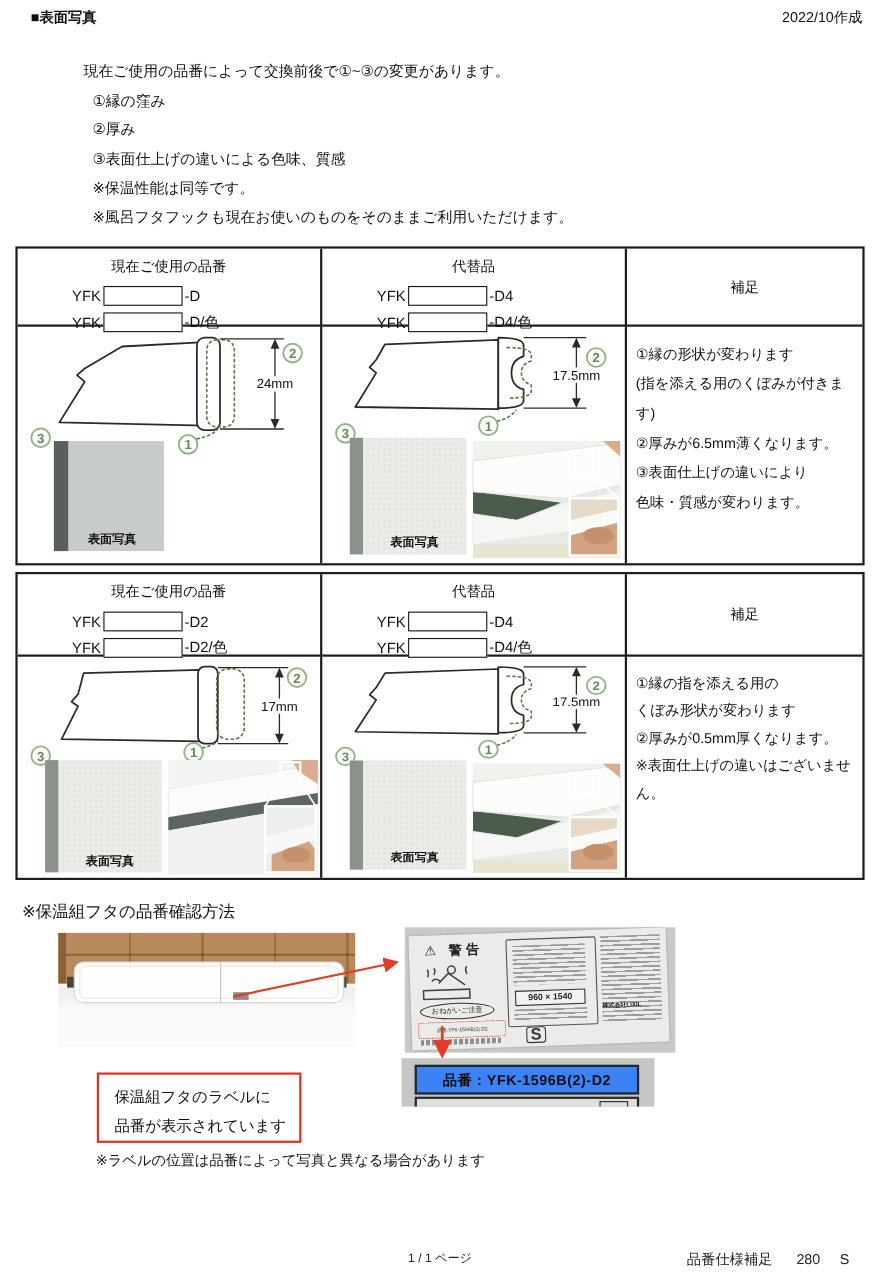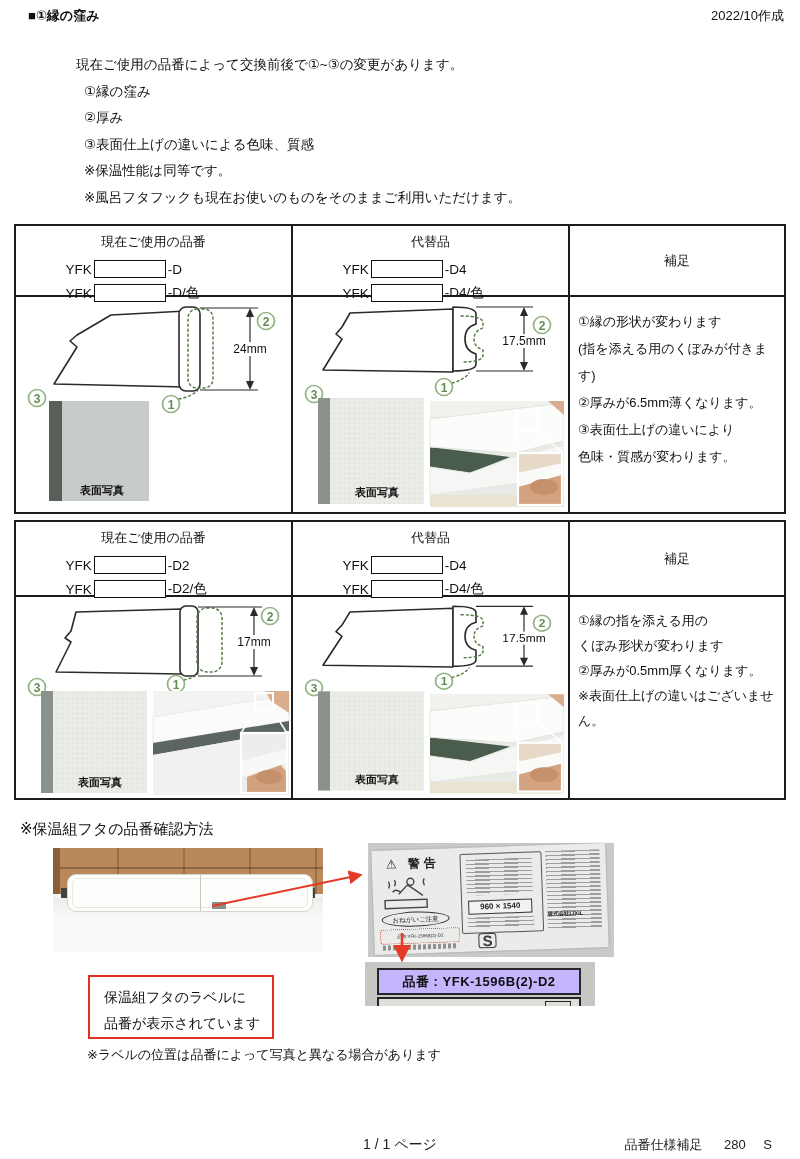--- a/index.html
+++ b/index.html
@@ -60,37 +60,37 @@
             background:repeating-linear-gradient(90deg,#8f8f8d 0 3px,transparent 3px 5px);}
   .spec-box{position:absolute;left:88px;top:6px;width:80px;height:78px;border:1px solid #555;border-radius:2px;}
   .bars{background:repeating-linear-gradient(180deg,#9d9d9b 0 1.5px,transparent 1.5px 4px);}
   .size-box{position:absolute;left:6px;top:46px;width:62px;height:12px;border:1.4px solid #333;
             font-size:8px;font-weight:bold;line-height:12px;text-align:center;color:#222;background:#f2f2f0;}
   .care-col{position:absolute;left:174px;top:6px;width:54px;height:78px;}
   .company{position:absolute;left:174px;top:66px;width:56px;font-size:5.5px;font-weight:bold;color:#222;}
   .s-logo{position:absolute;left:104px;top:86px;font-size:15px;font-weight:bold;color:#3a3a3a;
           border:1.5px solid #3a3a3a;border-radius:3px;line-height:13px;padding:0 3px;}
   .mag-label{left:365px;top:962px;width:230px;height:44px;background:#c6c6c4;overflow:hidden;}
-  .pn-box{position:absolute;left:12px;top:6px;width:200px;height:23px;border:2px solid #262626;background:#c4b5fd;
+  .pn-box{position:absolute;left:12px;top:6px;width:200px;height:23px;border:2px solid #262626;background:#3b82f6;
           font-size:13px;font-weight:bold;text-align:center;line-height:23px;letter-spacing:.5px;color:#0e0e0e;}
   .pn-box2{position:absolute;left:12px;top:35px;width:200px;height:16px;border:2px solid #262626;background:#dededb;}
   .pn-box2 i{position:absolute;right:8px;top:2px;width:24px;height:9px;border:1.5px solid #262626;display:block;}
   .red-note-box{left:88px;top:975px;width:186px;height:64px;border:2px solid #e0301e;box-sizing:border-box;
                 padding:7px 0 0 14px;font-size:14px;line-height:26px;}
   .label-note{left:87px;top:1046px;font-size:13px;}
-  .footer-page{left:0;right:0;top:1136px;text-align:center;font-size:14px;color:#222;}
+  .footer-page{left:0;right:0;top:1136px;text-align:center;font-size:11px;color:#222;}
   .footer-doc{right:28px;top:1136px;font-size:13px;color:#222;}
   .footer-doc span{margin-left:18px;}
 </style>
 </head>
 <body>
 
 <div class="page">
 
-  <div class="abs doc-tag">■①縁の窪み</div>
+  <div class="abs doc-tag">■表面写真</div>
   <div class="abs doc-date">2022/10作成</div>
 
   <div class="abs intro">
     <div>現在ご使用の品番によって交換前後で①~③の変更があります。</div>
     <div class="ind">①縁の窪み</div>
     <div class="ind">②厚み</div>
     <div class="ind">③表面仕上げの違いによる色味、質感</div>
     <div class="ind">※保温性能は同等です。</div>
     <div class="ind">※風呂フタフックも現在お使いのものをそのままご利用いただけます。</div>
   </div>

